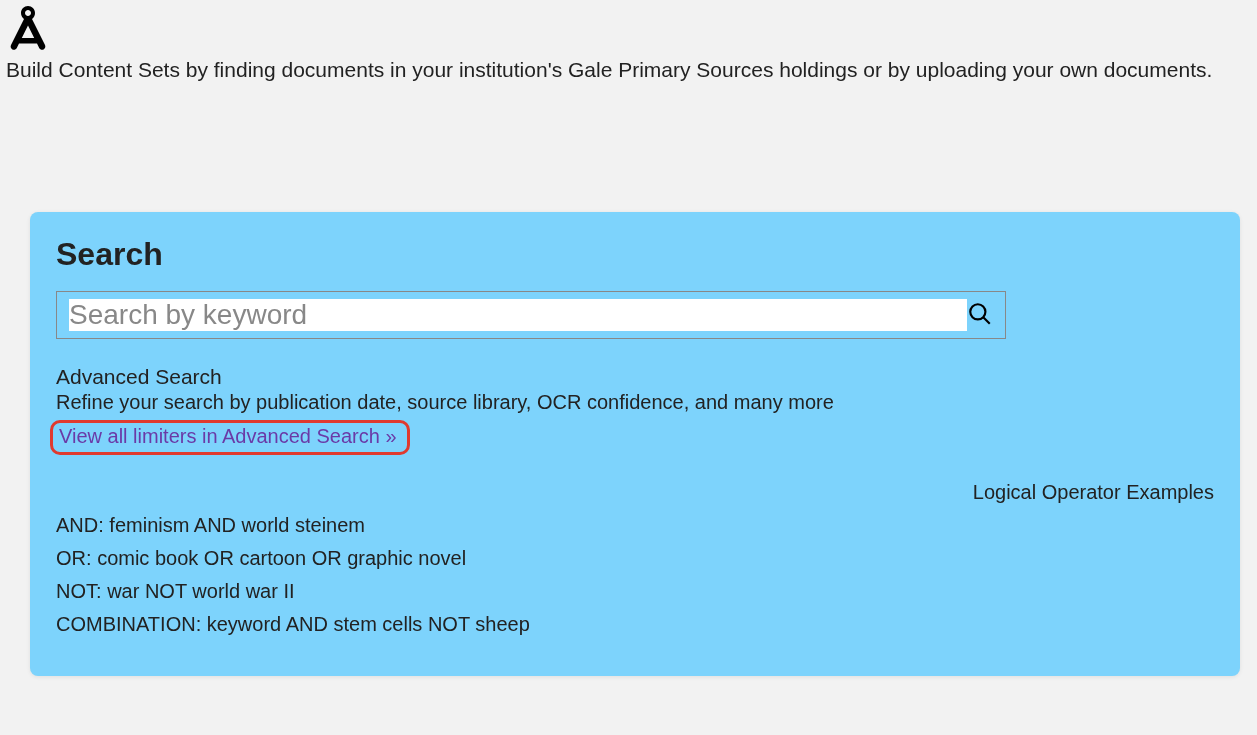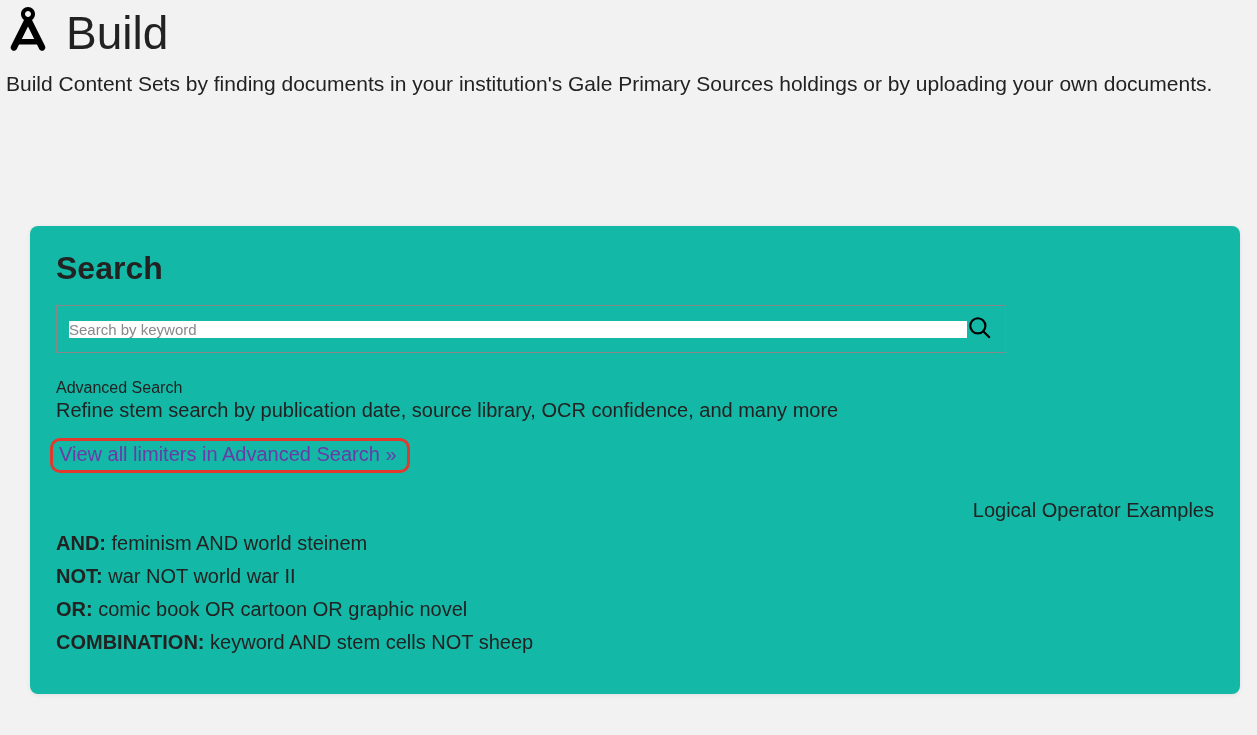--- a/index.html
+++ b/index.html
@@ -27,24 +27,23 @@
       height: 48px;
     }
     .page-title {
       font-size: 46px;
       font-weight: 400;
       color: #222;
     }
     .page-subtitle {
       font-size: 21px;
       color: #222;
-      margin-top: 12px;
     }
     .card {
-      background: #14b8a6;
+      background: #7dd3fc;
       border-radius: 8px;
       margin: 130px 10px 10px 30px;
       padding: 24px 26px 40px 26px;
       box-shadow: 0 1px 4px rgba(0,0,0,0.08);
       width: 1210px;
     }
     .search-title {
       font-size: 32px;
       font-weight: 700;
       color: #222;
@@ -55,121 +54,120 @@
       align-items: center;
       border: 1px solid #888;
       width: 950px;
       height: 48px;
       padding: 0 12px;
     }
     .search-input {
       flex: 1;
       border: none;
       outline: none;
-      font-size: 15px;
+      font-size: 28px;
       color: #333;
     }
     .search-input::placeholder {
       color: #888;
     }
     .search-icon-btn {
       background: none;
       border: none;
       cursor: pointer;
       padding: 0;
       display: flex;
       align-items: center;
     }
     .adv-heading {
-      font-size: 16px;
+      font-size: 21px;
       color: #222;
       margin-top: 26px;
     }
     .adv-desc {
       font-size: 20px;
       color: #222;
       margin-top: 2px;
     }
     .adv-link-wrap {
       display: inline-block;
       border: 3px solid #e03a2f;
       border-radius: 10px;
       padding: 2px 10px 4px 6px;
-      margin-top: 16px;
+      margin-top: 6px;
       margin-left: -6px;
     }
     .adv-link {
       font-size: 20px;
       color: #6a3aa7;
       text-decoration: none;
     }
     .op-heading {
       font-size: 20px;
       color: #222;
       margin-top: 26px;
       text-align: right;
     }
     .op-row {
       font-size: 20px;
       color: #222;
       margin-top: 10px;
     }
     .op-label {
-      font-weight: 700;
+      font-weight: 400;
     }
   </style>
 </head>
 <body>
 
 <div class="page-header">
   <div class="title-row">
     <span>
       <svg viewBox="0 0 24 24" fill="black">
         <path d="M19.5 19.5 L13 6.5 C14 5.8 14.5 4.7 14.5 3.5 C14.5 1.6 12.9 0 11 0 C9.1 0 7.5 1.6 7.5 3.5 C7.5 4.7 8 5.8 9 6.5 L2.5 19.5 C2.1 20.3 2.4 21.3 3.2 21.7 C4 22.1 5 21.8 5.4 21 L6.5 18.8 L15.5 18.8 L16.6 21 C17 21.8 18 22.1 18.8 21.7 C19.6 21.3 19.9 20.3 19.5 19.5 Z M11 2 C11.8 2 12.5 2.7 12.5 3.5 C12.5 4.3 11.8 5 11 5 C10.2 5 9.5 4.3 9.5 3.5 C9.5 2.7 10.2 2 11 2 Z M7.9 16 L11 9.8 L14.1 16 Z"></path>
       </svg>
     </span>
-    <h1 class="page-title">Build</h1>
   </div>
   <p class="page-subtitle">Build Content Sets by finding documents in your institution's Gale Primary Sources holdings or by uploading your own documents.</p>
 </div>
 
 <div class="card">
   <h2 class="search-title">Search</h2>
 
   <div class="search-box">
     <input type="text" class="search-input" placeholder="Search by keyword" style="">
     <button class="search-icon-btn">
       <span>
         <svg width="26" height="26" viewBox="0 0 24 24" fill="none" stroke="black" stroke-width="2">
           <circle cx="10" cy="10" r="7"></circle>
           <line x1="15" y1="15" x2="21" y2="21"></line>
         </svg>
       </span>
     </button>
   </div>
 
   <p class="adv-heading">Advanced Search</p>
-  <p class="adv-desc">Refine stem search by publication date, source library, OCR confidence, and many more</p>
+  <p class="adv-desc">Refine your search by publication date, source library, OCR confidence, and many more</p>
   <div class="adv-link-wrap">
     <a href="#" class="adv-link">View all limiters in Advanced Search »</a>
   </div>
 
   <p class="op-heading">Logical Operator Examples</p>
 
   <div>
     <p class="op-row">
       <span class="op-label">AND:</span>
       <span>feminism AND world steinem</span>
     </p>
     <p class="op-row">
+      <span class="op-label">OR:</span>
+      <span>comic book OR cartoon OR graphic novel</span>
+    </p>
+    <p class="op-row">
       <span class="op-label">NOT:</span>
       <span>war NOT world war II</span>
-    </p>
-    <p class="op-row">
-      <span class="op-label">OR:</span>
-      <span>comic book OR cartoon OR graphic novel</span>
     </p>
     <p class="op-row">
       <span class="op-label">COMBINATION:</span>
       <span>keyword AND stem cells NOT sheep</span>
     </p>
   </div>
 </div>
 
 </body></html>

